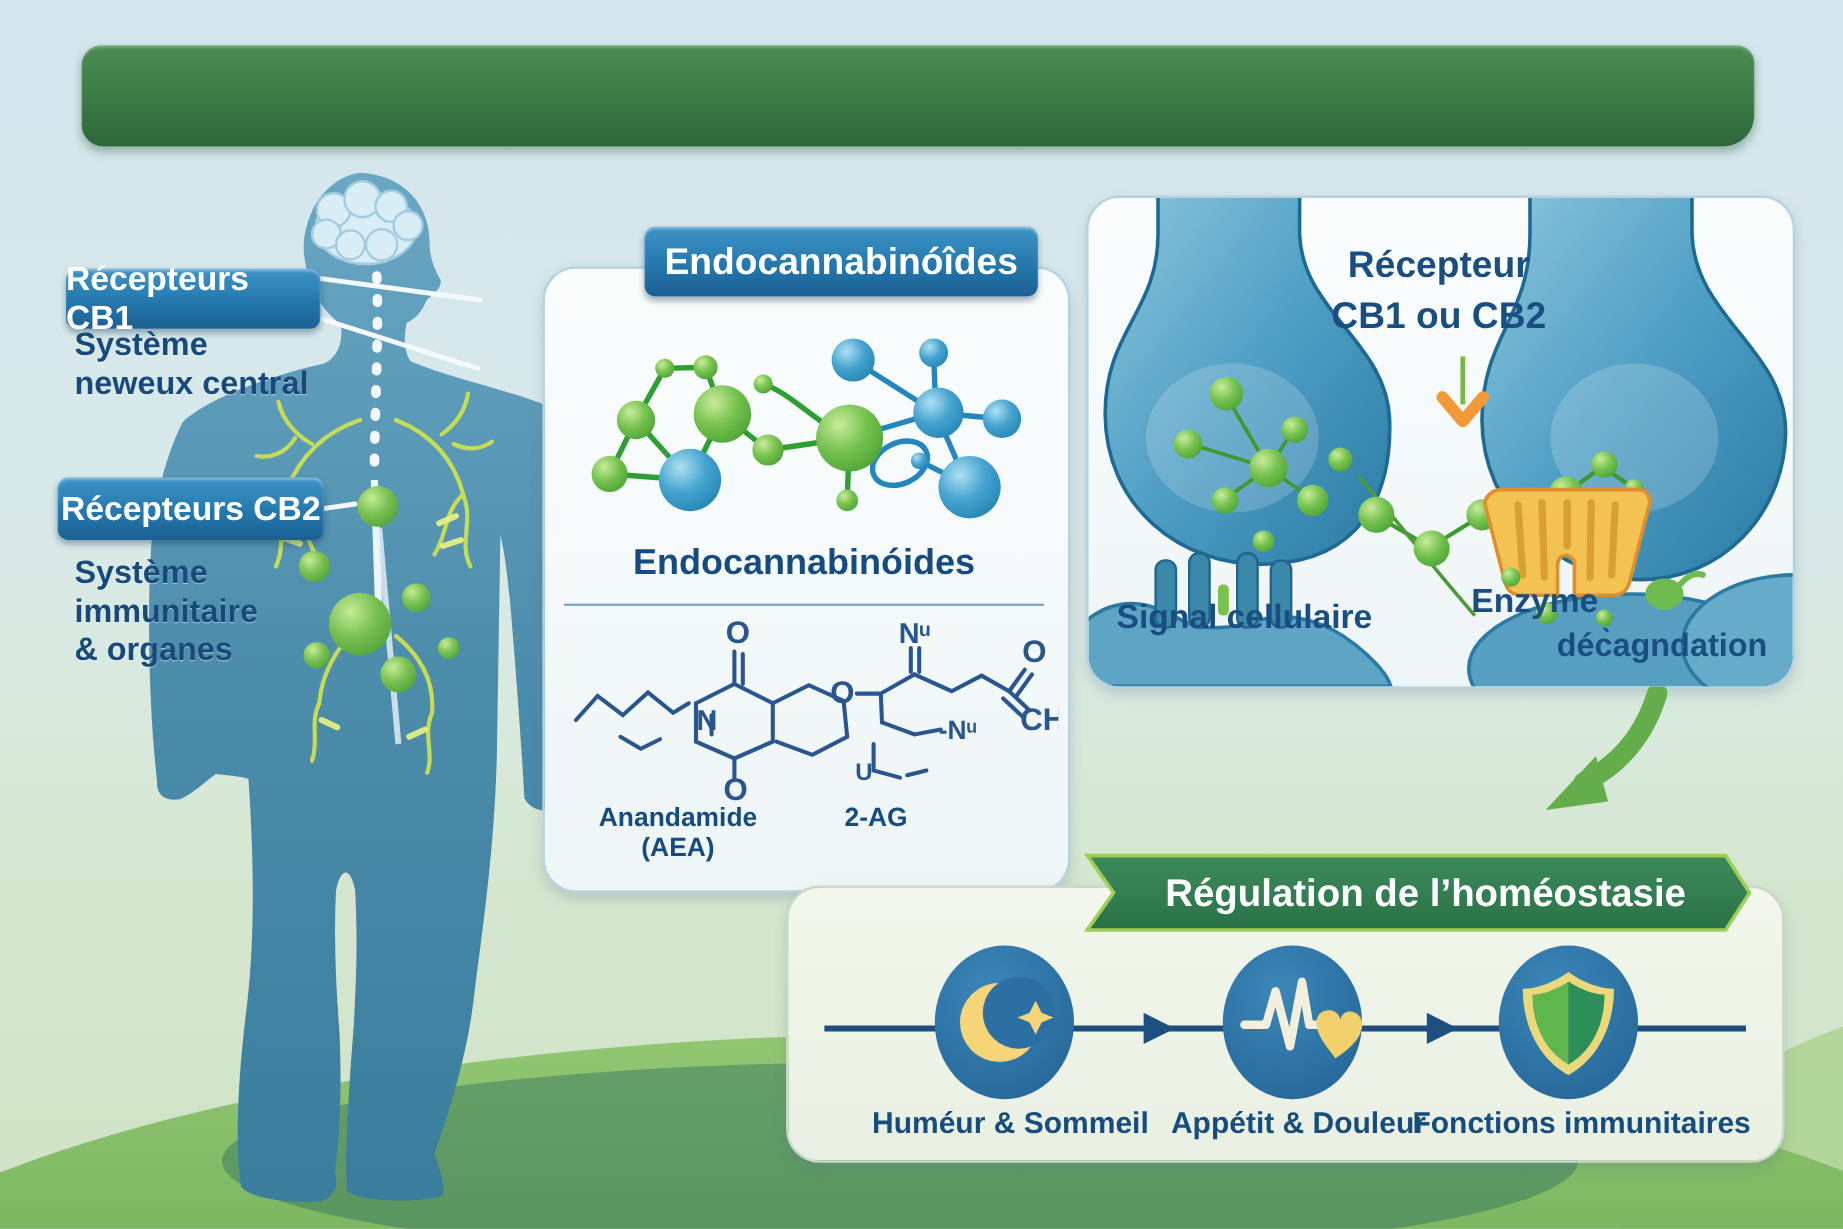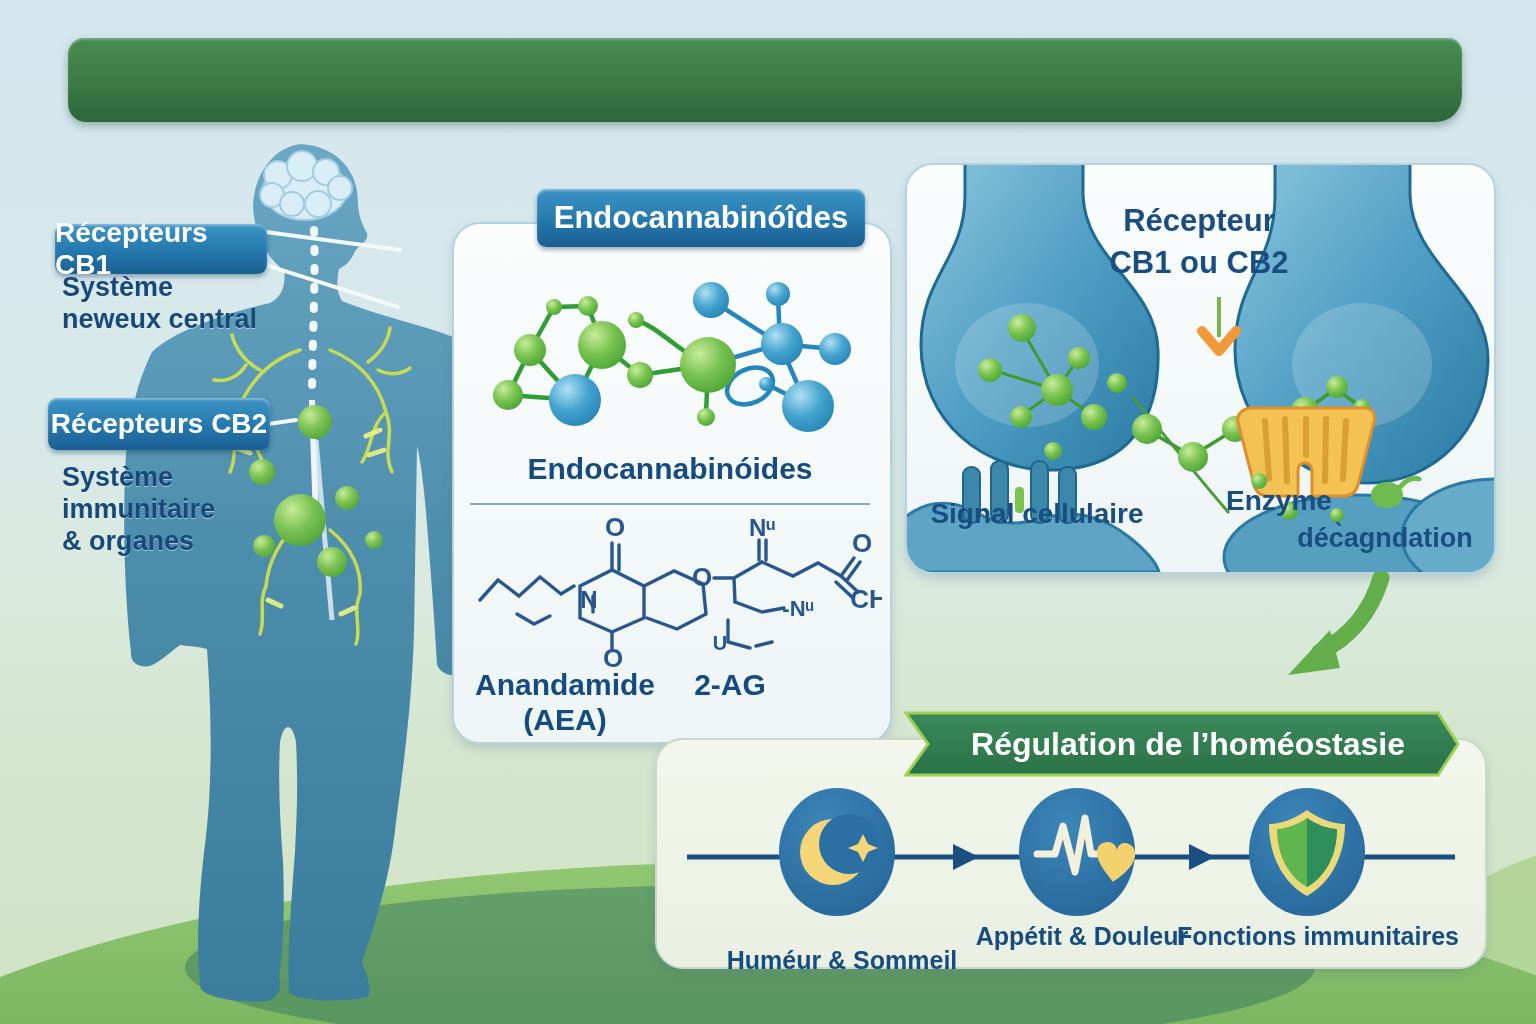--- a/index.html
+++ b/index.html
@@ -35,21 +35,21 @@
         box-shadow:0 5px 10px rgba(90,120,140,.25);}
   .center-panel{left:452px;top:222px;width:436px;height:518px;}
   .syn-panel{left:905px;top:163px;width:587px;height:407px;overflow:hidden;}
   .home-panel{left:655px;top:738px;width:828px;height:227px;
         background:linear-gradient(180deg,#f2f6ec 0%,#e9f0e3 100%);
         border:2px solid #c9d8c9;}
   .center-header{left:508px;top:189px;width:328px;height:58px;font-size:31px;z-index:5;margin-left:29px;}
   .mol-caption{left:452px;top:452px;width:436px;text-align:center;
         color:#154b7e;font-weight:bold;font-size:30px;}
   .divider{left:470px;top:503px;width:400px;height:2px;background:#7fa9c6;}
-  .chem-label{color:#154b7e;font-weight:bold;font-size:30px;text-align:center;line-height:1.15;}
+  .chem-label{color:#154b7e;font-weight:bold;font-size:22px;text-align:center;line-height:1.15;}
   
   .item-label{color:#174d7e;font-weight:bold;font-size:25px;text-align:center;white-space:nowrap;}
   svg text{font-family:"Liberation Sans",sans-serif;}
 </style>
 </head>
 <body>
 
 <div class="abs hill2"></div>
 <div class="abs hill"></div>
 <div class="abs shadow-ell"></div>
@@ -379,21 +379,21 @@
       <path d="M20,0 C20,-12 38,-14 40,-2 C42,-14 60,-10 58,4 C56,18 38,28 36,30 C32,24 20,12 20,0 Z" fill="#f2d06b"></path>
     </g>
 
     <g transform="translate(650,112)">
       <ellipse cx="0" cy="0" rx="58" ry="64" fill="url(#cG)"></ellipse>
       <path d="M0,-42 C12,-33 27,-28 38,-28 C38,6 22,32 0,44 C-22,32 -38,6 -38,-28 C-27,-28 -12,-33 0,-42 Z" fill="#ead97a"></path>
       <path d="M0,-34 C10,-27 22,-23 30,-23 C30,4 18,25 0,35 C-18,25 -30,4 -30,-23 C-22,-23 -10,-27 0,-34 Z" fill="#5fb64c"></path>
       <path d="M0,-34 C10,-27 22,-23 30,-23 C30,4 18,25 0,35 Z" fill="#2f8f5b"></path>
     </g>
   </svg>
-  <div class="abs item-label" style="left:60px;top:182px;width:250px;margin-top:24px;">Huméur &amp; Sommeil</div>
+  <div class="abs item-label" style="left:60px;top:182px;width:250px;">Huméur &amp; Sommeil</div>
   <div class="abs item-label" style="left:520px;top:182px;width:270px;">Fonctions immunitaires</div>
   <div class="abs item-label" style="left:300px;top:182px;width:250px;">Appétit &amp; Douleur</div>
 </div>
 
 <svg class="abs" style="left:880px;top:708px;" width="586" height="72" viewBox="0 0 586 72">
   <defs>
     <linearGradient id="ribG" x1="0" y1="0" x2="0" y2="1">
       <stop offset="0" stop-color="#3c8a5c"></stop>
         <stop offset="1" stop-color="#2a7247"></stop>
     </linearGradient>

